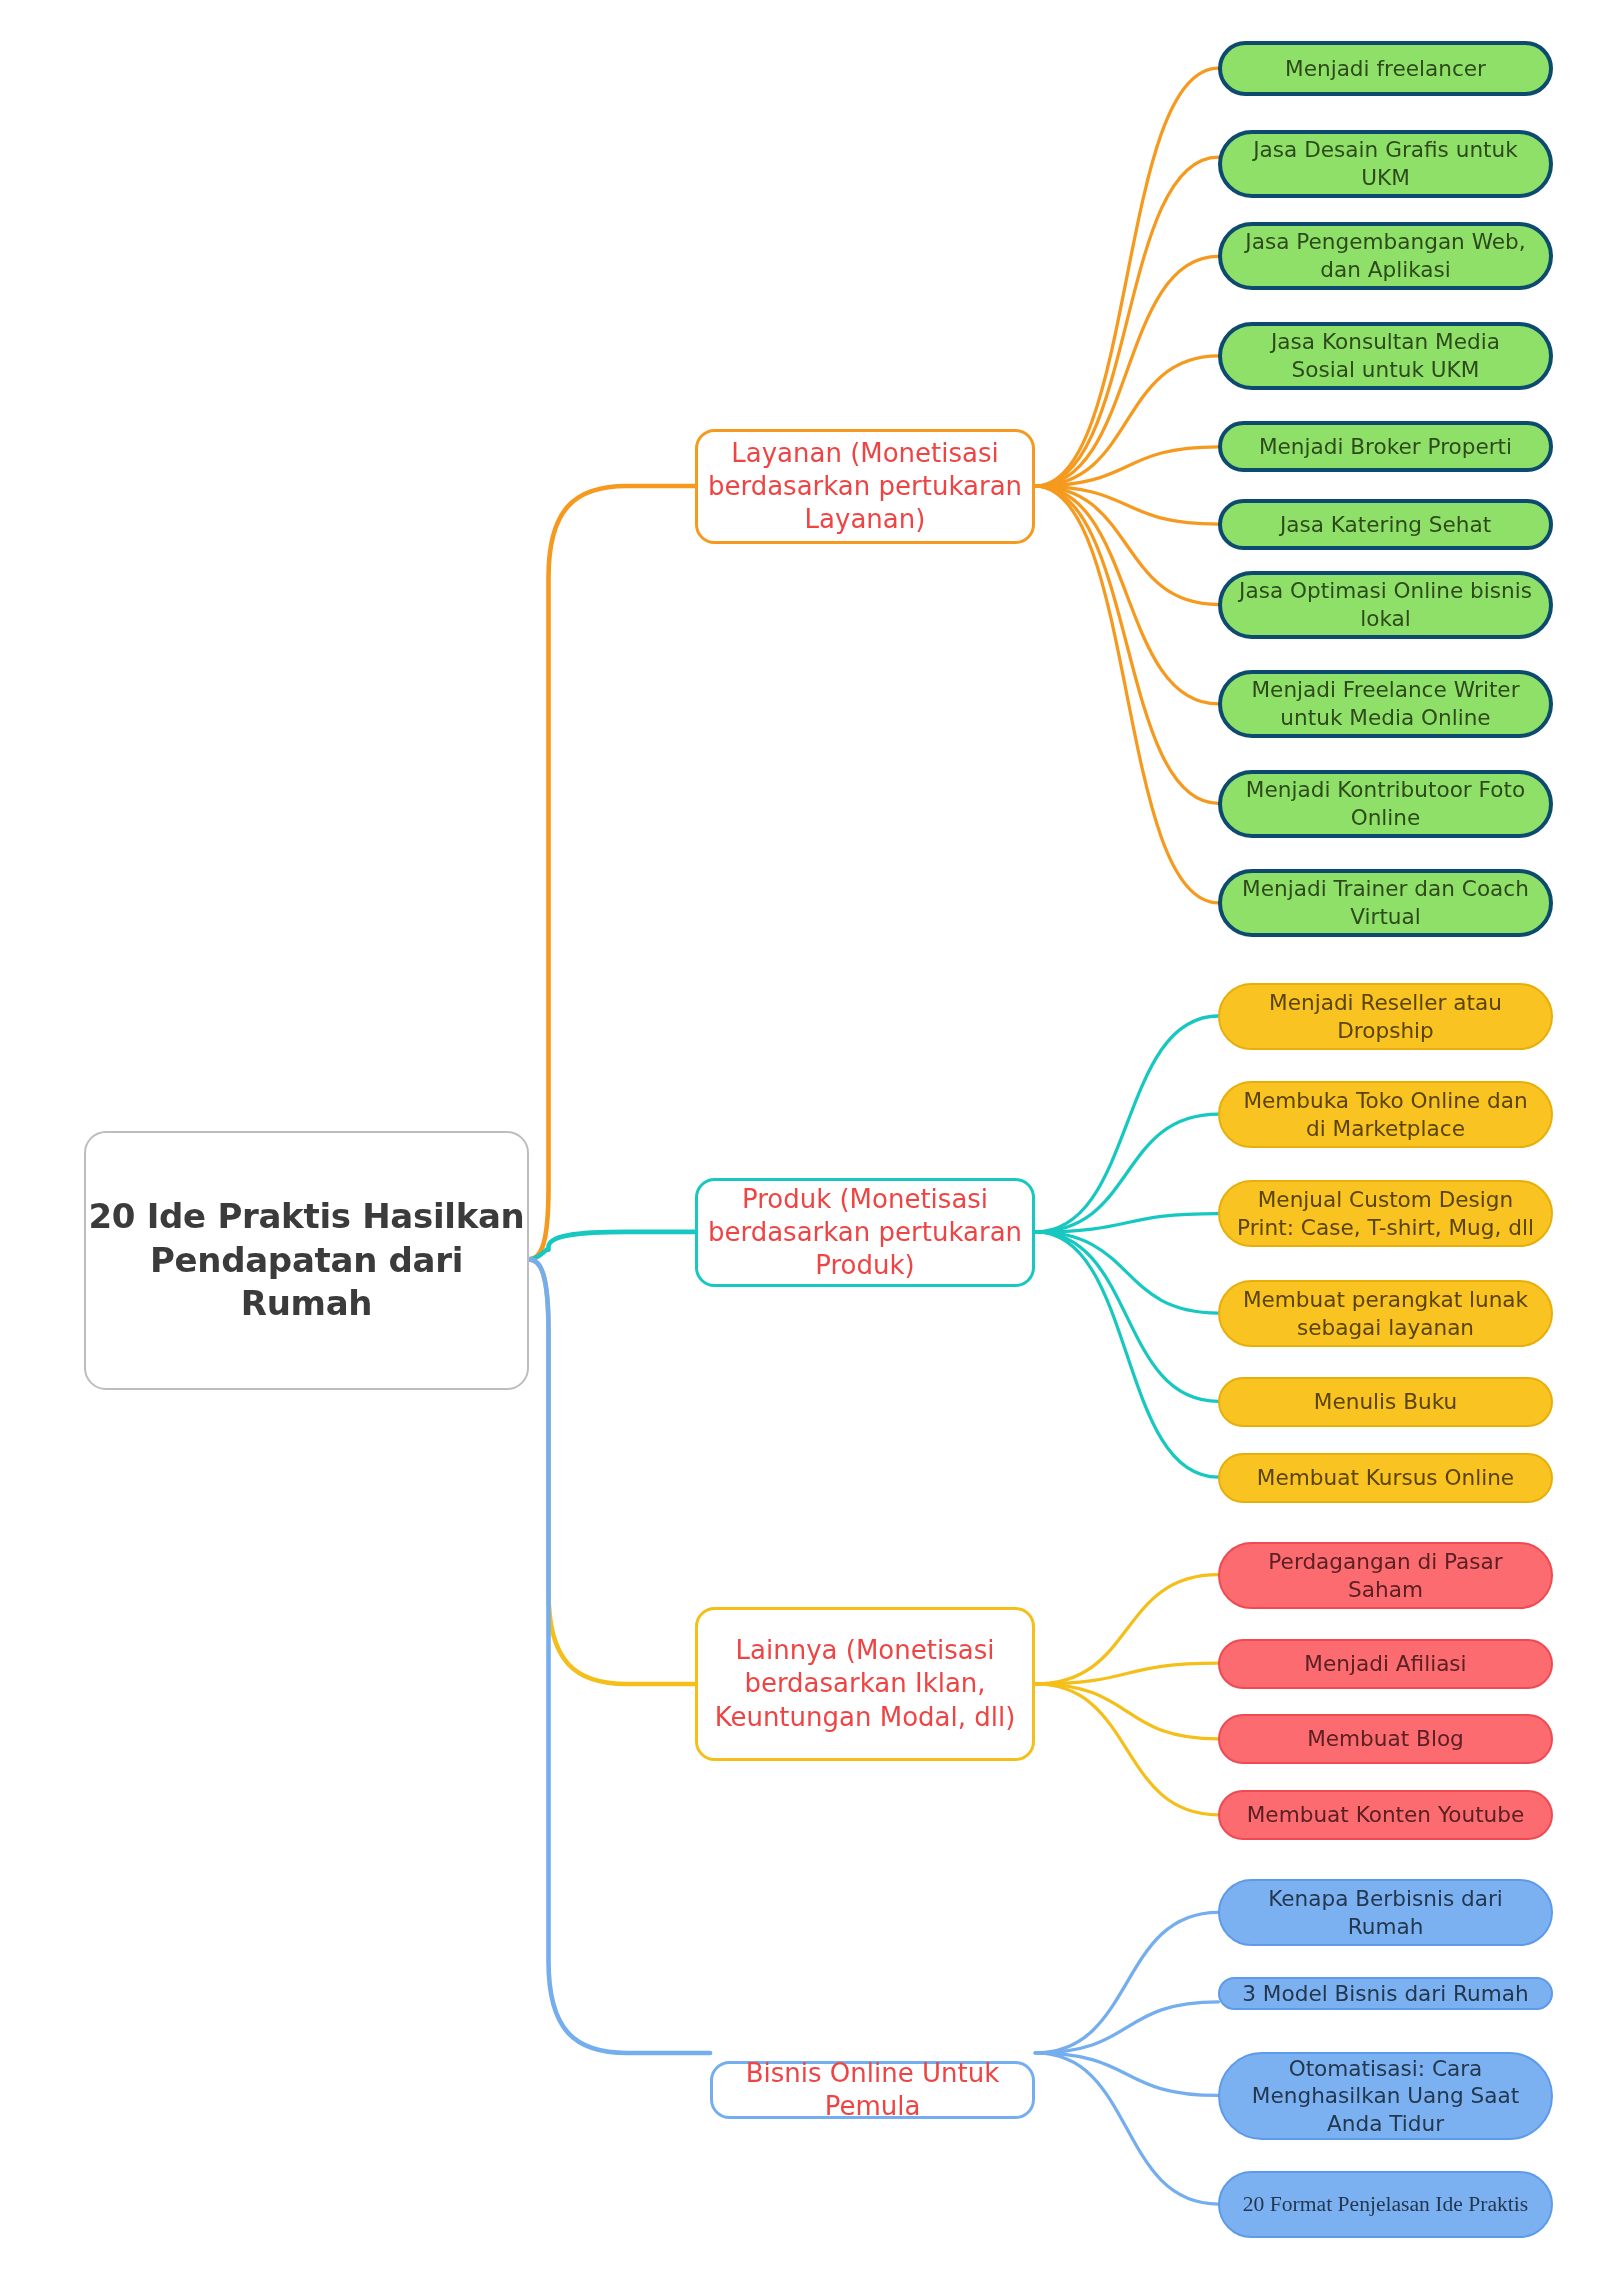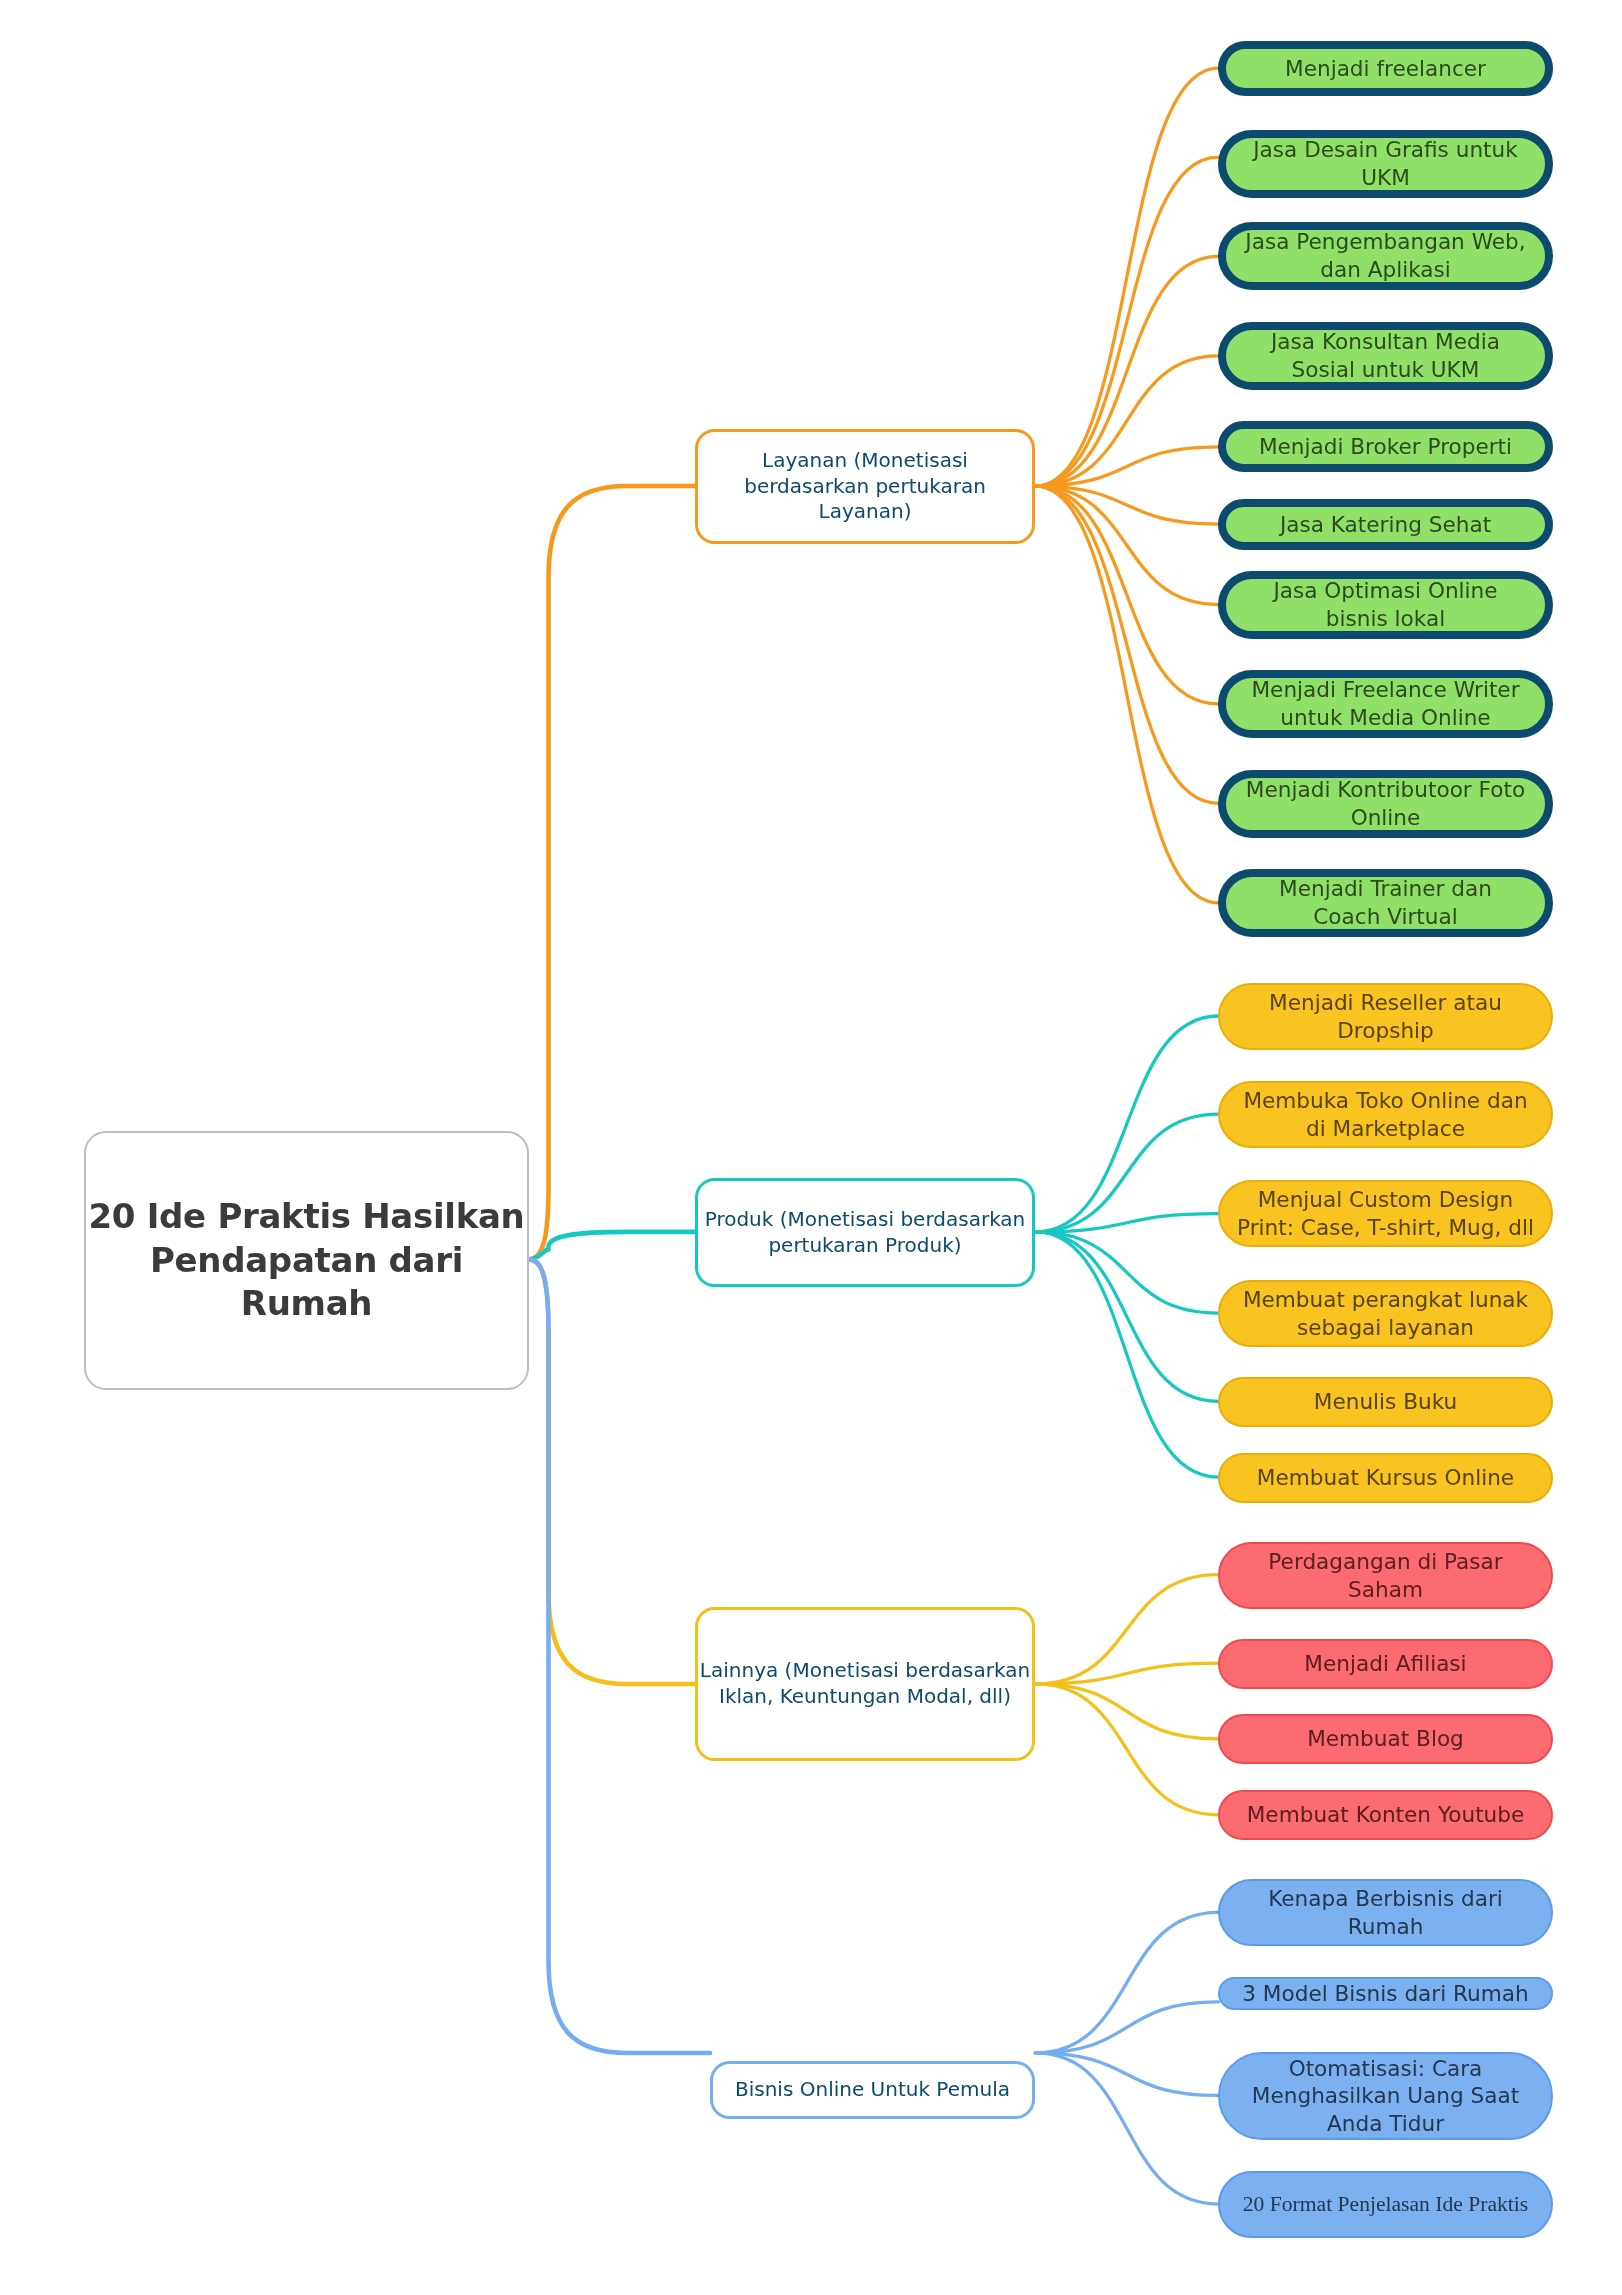--- a/index.html
+++ b/index.html
@@ -8,29 +8,29 @@
   #wires{position:absolute;inset:0;width:1623px;height:2295px;pointer-events:none;}
   .node{position:absolute;box-sizing:border-box;display:flex;align-items:center;justify-content:center;text-align:center;}
   .node span{display:block;width:100%;line-height:1.28;}
 
   .root{
     background:#ffffff;border:2px solid #bdbdbd;border-radius:22px;
     color:#3b3b3b;font-weight:bold;font-size:34px;letter-spacing:-0.3px;
   }
   .branch{
     background:#ffffff;border-radius:19.6px;border:3.9px solid #f59a1e;
-    color:#0c4a6e;font-size:20px;font-weight:normal;
+    color:#ef4444;font-size:26px;font-weight:normal;
   }
   .branch.b-layanan{border-color:#f59a1e;}
   .branch.b-produk{border-color:#17c8c0;}
   .branch.b-lainnya{border-color:#f5bf1a;}
   .branch.b-bisnis{border-color:#74aeee;}
 
   .leaf{border-radius:654px;font-size:21.6px;color:#3f3f3f;}
-  .leaf.green{background:#8fe069;border:8px solid #0c4a6e;color:#2e4a1c;}
+  .leaf.green{background:#8fe069;border:4px solid #0c4a6e;color:#2e4a1c;}
   .leaf.amber{background:#f9c322;border:2px solid #e8ae09;color:#5a4405;}
   .leaf.red{background:#fb6b70;border:2px solid #ef4a52;color:#5a2023;}
   .leaf.blue{background:#7cb1f1;border:2px solid #5d9ae9;color:#23374f;}
 </style>
 </head>
 <body>
 
 <div id="map">
   <svg id="wires" viewBox="0 0 2480 3508">
       <path d="M 808 1925 C 826 1925, 838 1903, 838 1815 L 838 883 C 838 778, 878 743, 958 743 L 1062 743" fill="none" stroke="#f59a1e" stroke-width="7" stroke-linecap="round" stroke-linejoin="round"></path>

